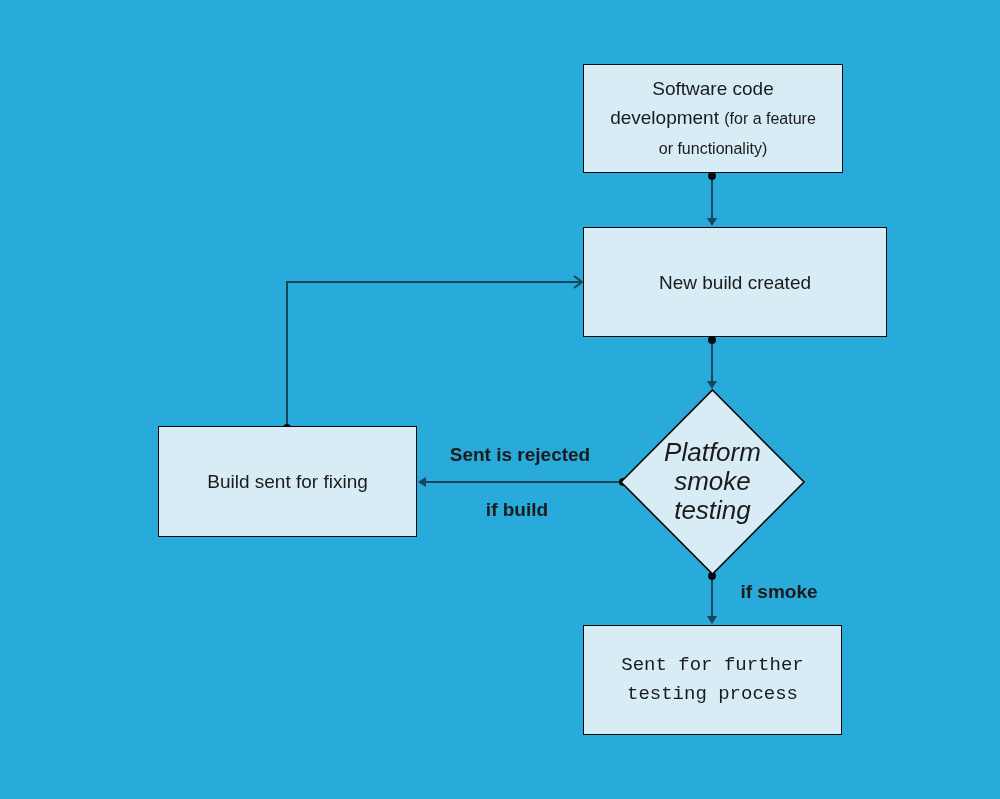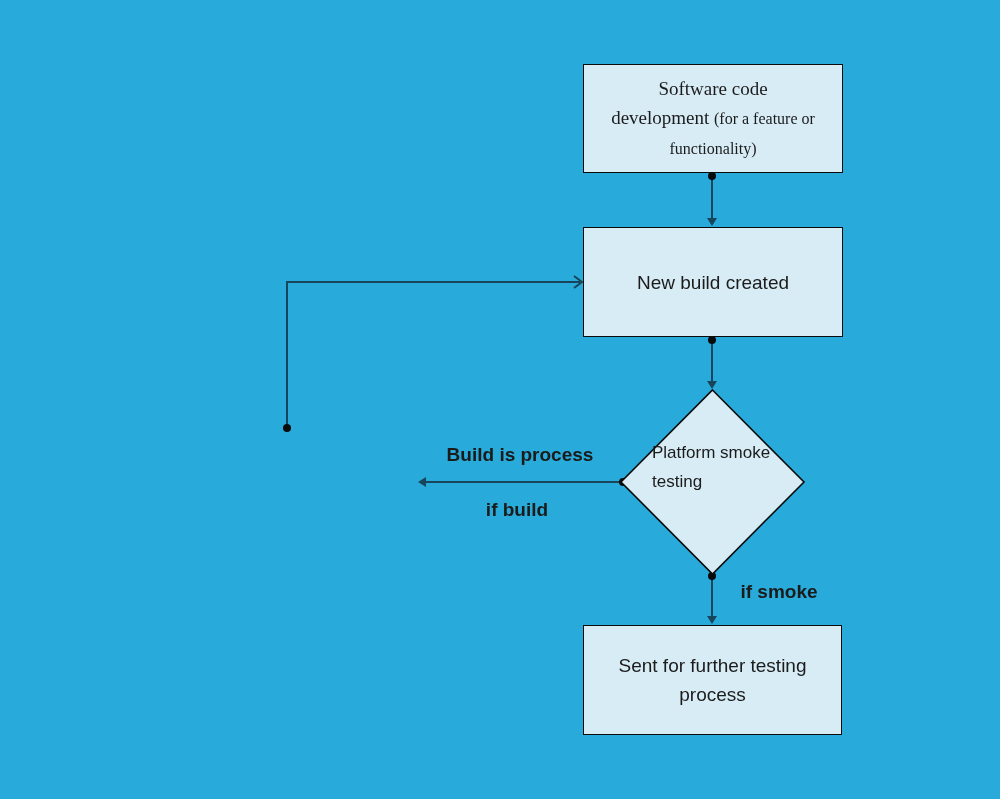--- a/index.html
+++ b/index.html
@@ -60,34 +60,34 @@
     color:var(--text);
     font-size:19px;
     line-height:29px;
   }
   .node-inner{
     width:100%;
   }
   .node-inner.narrow{
     width:210px;
     margin:16px auto;
-    font-family:Liberation Serif, serif;
   }
   .note{
     font-size:16px;
   }
   .diamond-label{
     position:absolute;
     left:652px;
     top:438px;
     width:121px;
-    text-align:left;
+    text-align:center;
     color:var(--text);
-    font-size:17px;
+    font-size:26px;
     line-height:29px;
+    font-style:italic;
   }
   .edge-label{
     position:absolute;
     color:var(--text);
     font-size:19px;
     font-weight:bold;
     text-align:center;
     line-height:22px;
   }
   #label-rejected{left:420px;top:444px;width:200px;}
@@ -134,28 +134,31 @@
     <polygon class="diamond-shape" points="712.5,390 804,482 712.5,574 621,482"></polygon>
   </svg>
 
   <div class="node" style="left:583px;top:64px;width:260px;height:109px;">
     <div class="node-inner narrow">
       <span>Software code development</span>
       <span class="note">(for a feature or functionality)</span>
     </div>
   </div>
 
-  <div class="node" style="left:583px;top:227px;width:260px;height:110px;align-items:center;">
+  <div class="node" style="left:583px;top:227px;width:304px;height:110px;align-items:center;">
     <div class="node-inner">New build created</div>
   </div>
 
+  <div class="node" style="left:158px;top:426px;width:259px;height:111px;">
+    <div class="node-inner">Build sent for fixing</div>
+  </div>
 
   <div class="node" style="left:583px;top:625px;width:259px;height:110px;">
-    <div class="node-inner" style="width:230px;margin:0 auto;">Sent for further testing process</div>
+    <div class="node-inner" style="width:230px;margin:0 auto;font-family:Liberation Mono, monospace;">Sent for further testing process</div>
   </div>
 
   <div class="diamond-label">Platform smoke testing</div>
 
-  <div class="edge-label" id="label-rejected">Build is process</div>
+  <div class="edge-label" id="label-rejected">Sent is rejected</div>
   <div class="edge-label" id="label-if-fail">if build</div>
   <div class="edge-label" id="label-if-pass">if smoke</div>
 
 </div>
 
 </body></html>

